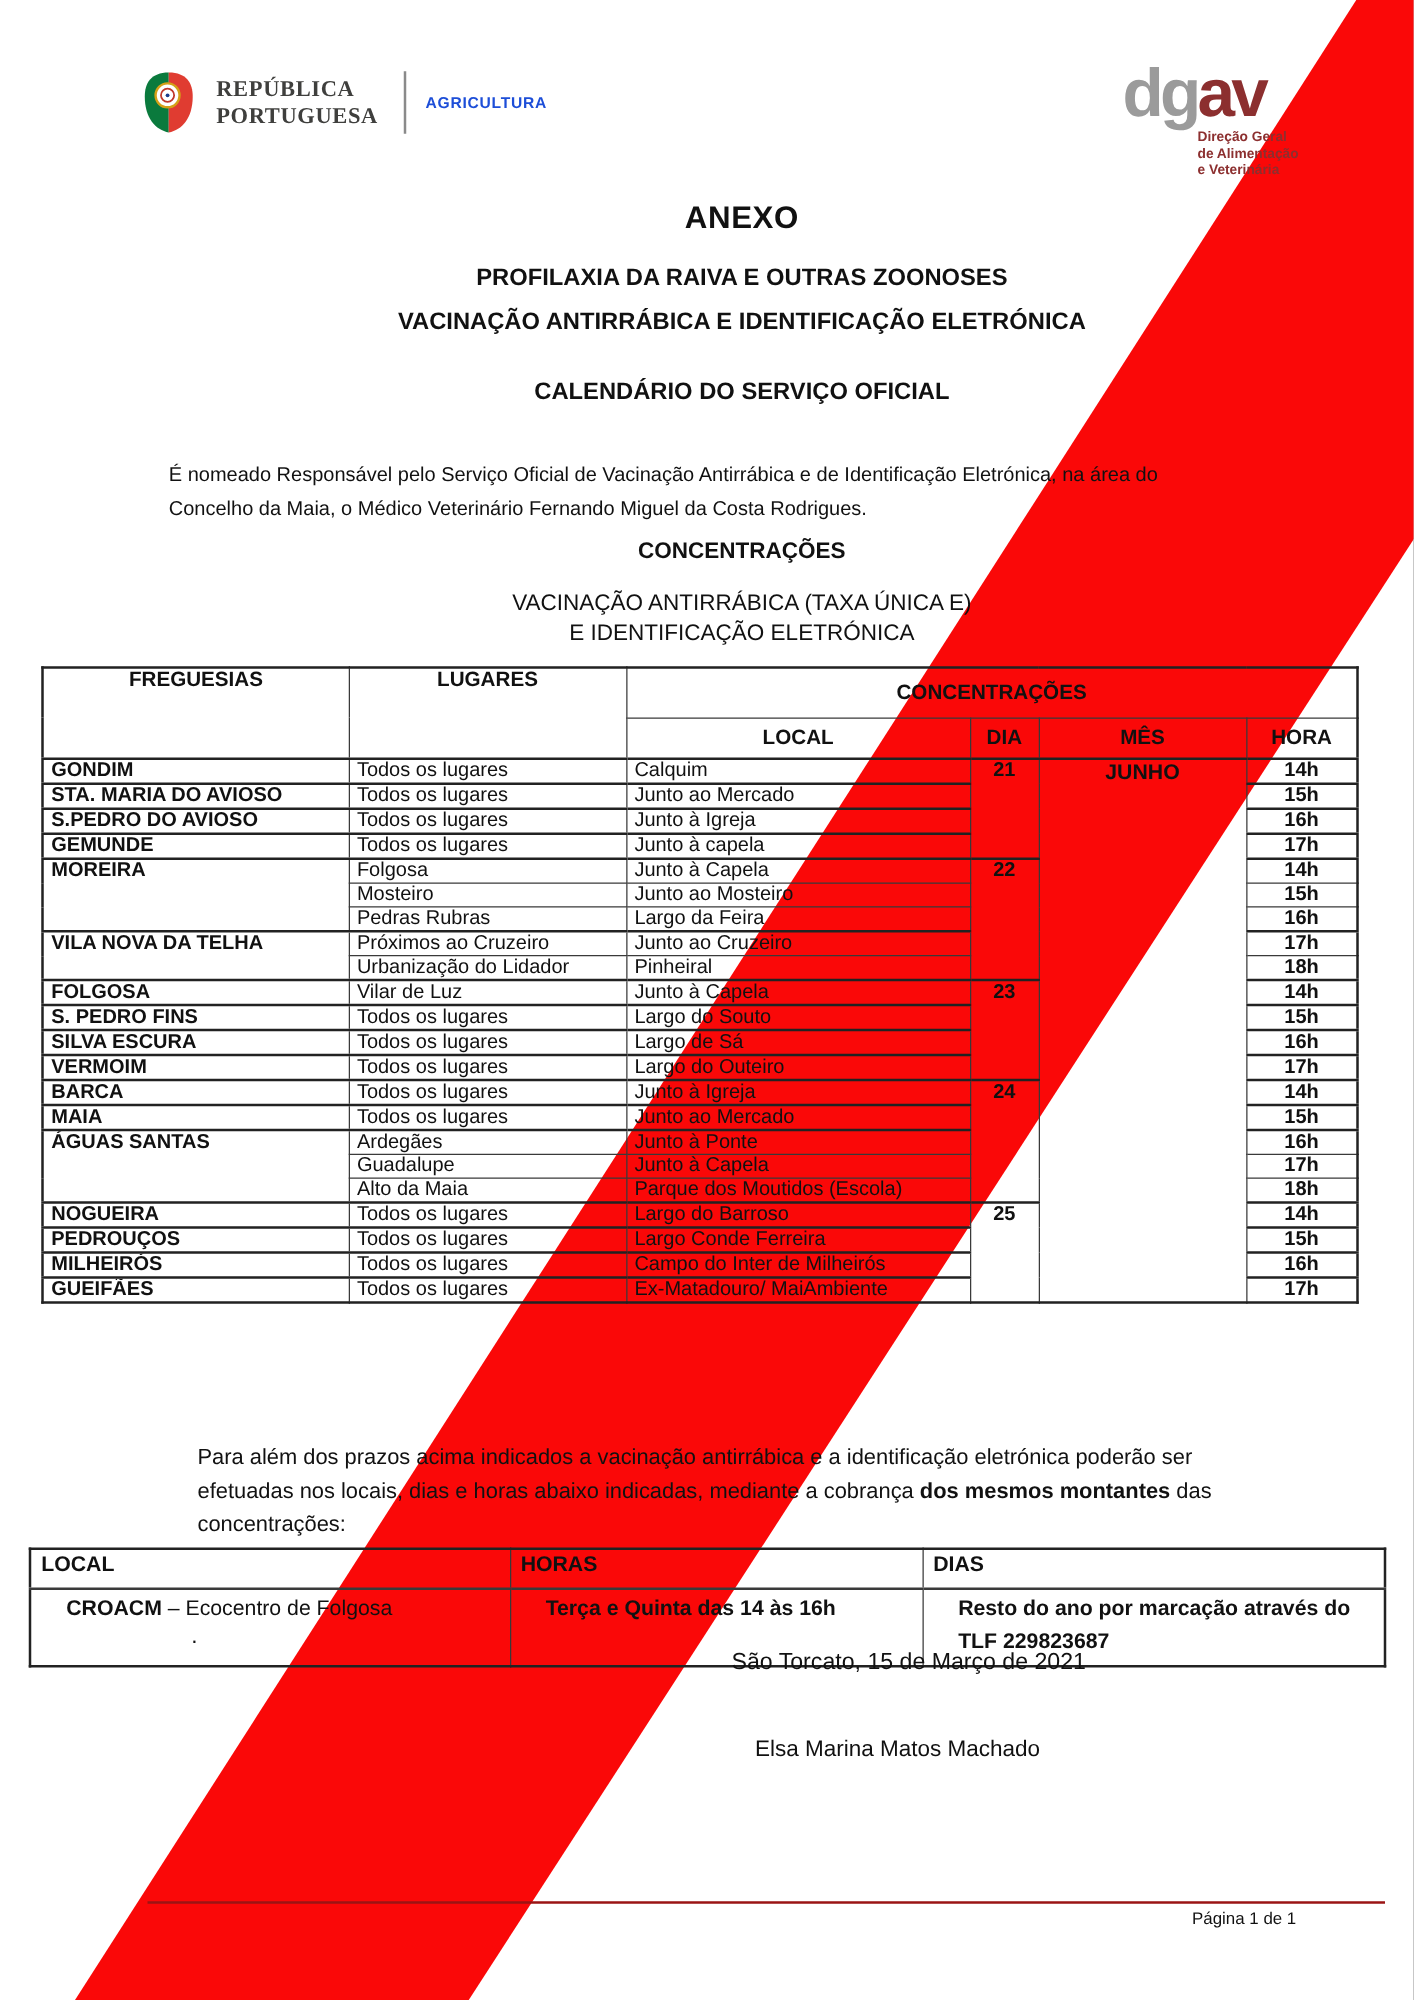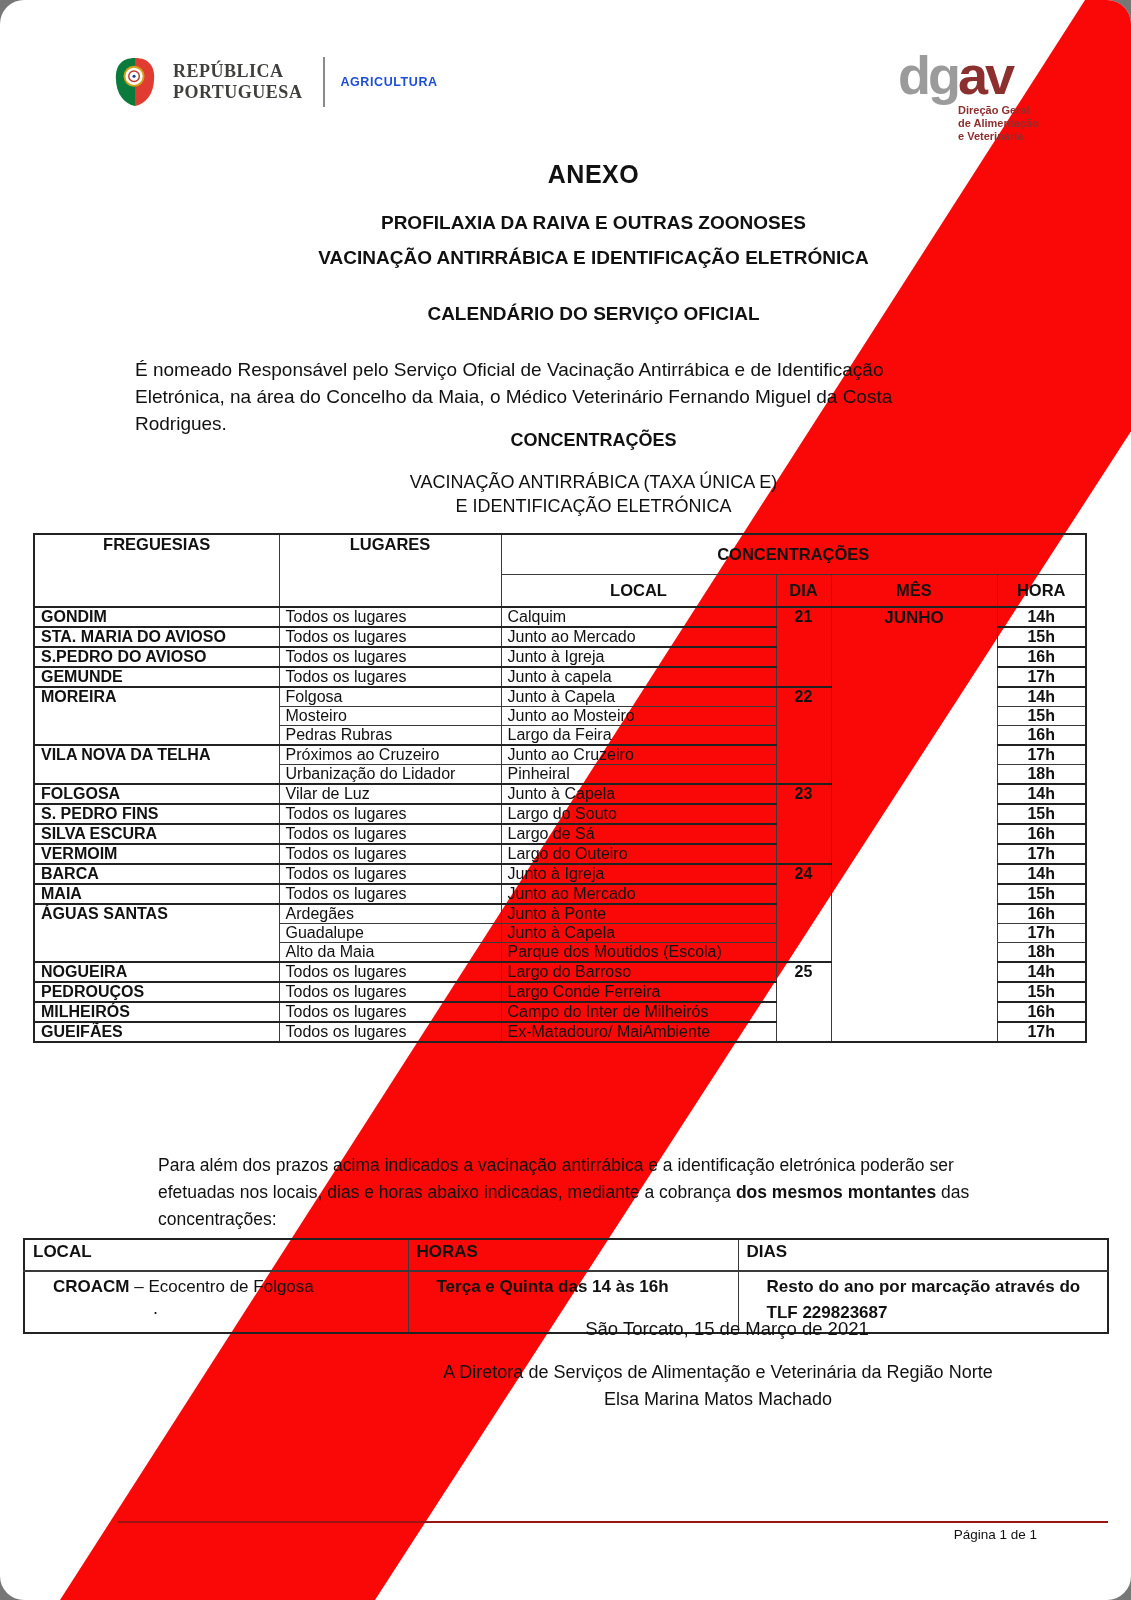--- a/index.html
+++ b/index.html
@@ -1,38 +1,38 @@
 <!DOCTYPE html>
 <html><head>
 <meta charset="utf-8">
 <style>
   html,body{margin:0;padding:0;background:#777;}
   #page{position:relative;width:1131px;height:1600px;background:#fff;overflow:hidden;
-        font-family:"Liberation Sans","DejaVu Sans",sans-serif;color:#111;margin:0 auto;border-radius:24px;}
+        font-family:"Liberation Sans","DejaVu Sans",sans-serif;color:#111;margin:0 auto;}
   #stripe{position:absolute;left:0;top:0;z-index:1;}
   #content{position:absolute;left:0;top:0;width:1131px;height:1600px;z-index:2;}
   .abs{position:absolute;}
   
   .govblock{left:112px;top:56px;display:flex;align-items:center;gap:15px;}
   .govtext{font-family:"Liberation Serif","DejaVu Serif",serif;font-weight:bold;font-size:18px;
            line-height:21px;color:#3f3f3d;letter-spacing:.5px;}
   .govdivider{width:2px;height:50px;background:#8a8a8a;margin-left:6px;}
   .ministry{font-size:12.5px;font-weight:bold;color:#1d4ed8;letter-spacing:.6px;}
   .dgavblock{left:898px;top:48px;width:180px;line-height:1;}
   .dgavword{font-size:54px;font-weight:bold;letter-spacing:-3px;}
   .dgav-gray{color:#9b9b9b;}
   .dgav-red{color:#8c2f2f;}
   .dgavsub{margin-left:60px;margin-top:2px;font-size:11px;font-weight:bold;color:#8c2f2f;line-height:13px;letter-spacing:0;}
   
   .h-center{left:28px;width:1131px;text-align:center;}
   .anexo{top:160px;font-size:25px;font-weight:bold;letter-spacing:.5px;}
   .sub1{top:212px;font-size:19px;font-weight:bold;}
   .sub2{top:247px;font-size:19px;font-weight:bold;}
   .sub3{top:303px;font-size:19px;font-weight:bold;}
-  .intro{left:135px;top:356px;width:838px;font-size:19px;line-height:27px;}
+  .intro{left:135px;top:367px;width:838px;font-size:16px;line-height:27px;}
   .conc{top:430px;font-size:18px;font-weight:bold;}
   .vline1{top:472px;font-size:18px;}
   .vline2{top:496px;font-size:18px;}
   
   #maintable{left:33px;top:533px;}
   table.main{border-collapse:collapse;table-layout:fixed;width:1052px;border:2px solid #222;}
   table.main th,table.main td{border:1px solid #3a3a3a;padding:0 6px;overflow:hidden;white-space:nowrap;}
   table.main th{font-size:16.5px;font-weight:bold;text-align:center;}
   th.hfreg,th.hlug{vertical-align:top;padding-top:9px;}
   tr.hr1{height:40px;}
@@ -286,20 +286,19 @@
           <td><span class="bcell">CROACM</span><span> – Ecocentro de Folgosa</span></td>
           <td class="bcell">Terça e Quinta das 14 às 16h</td>
           <td class="bcell">Resto do ano por marcação através do TLF 229823687</td>
         </tr>
       </tbody>
         </table>
     </div>
 
     <div class="abs dot">.</div>
     <div class="abs dateline">São Torcato, 15 de Março de 2021</div>
-    <div class="abs sig1">A Diretora de Serviços de Alimentação e Veterinária da Região Norte</div>
     <div class="abs sig2">Elsa Marina Matos Machado</div>
 
     <div class="abs rule"></div>
     <div class="abs pagenum">Página 1 de 1</div>
 
   </div>
 </div>
 
 </body></html>

